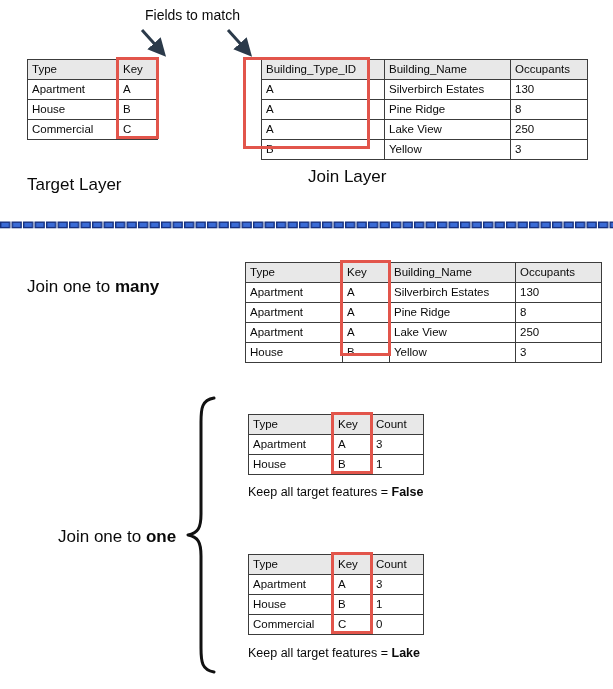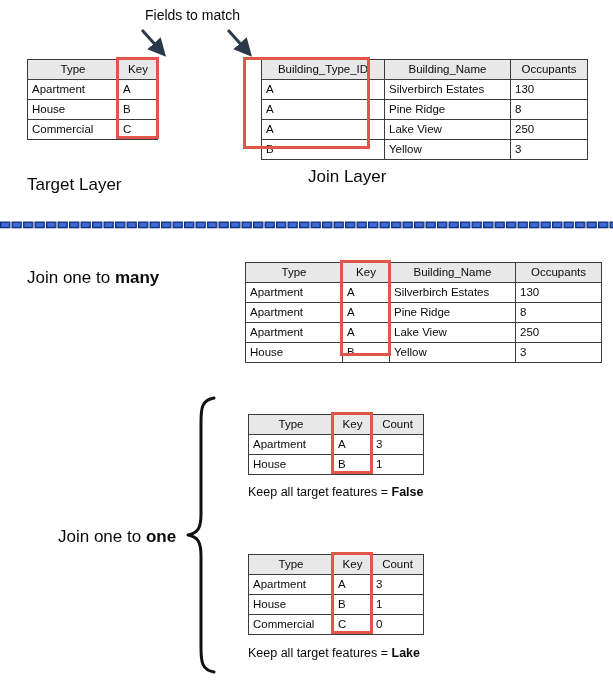--- a/index.html
+++ b/index.html
@@ -30,21 +30,20 @@
     padding: 0 4px;
     text-align: left;
     font-weight: normal;
     height: 19px;
     vertical-align: middle;
     white-space: nowrap;
     overflow: hidden;
   }
   table.grid thead th {
     background: #e8e8e8;
-    text-align: center;
   }
 
   
   .redbox {
     border: 3px solid #e2554b;
     box-sizing: border-box;
     pointer-events: none;
   }
 
   
@@ -165,21 +164,21 @@
 
 <svg class="abs" id="blue-divider" width="613" height="11" viewBox="0 0 613 11">
   <defs>
     <pattern id="dashpat" x="0" y="0" width="11.5" height="11" patternUnits="userSpaceOnUse">
       <rect x="0.7" y="2.2" width="9" height="5.4" fill="#3a6bd6" stroke="#16307f" stroke-width="1.4"></rect>
     </pattern>
   </defs>
   <rect x="0" y="0" width="613" height="11" fill="url(#dashpat)"></rect>
 </svg>
 
-<div class="abs label" style="left:27px; top:269px;">
+<div class="abs label" style="left:27px; top:278px;">
   <span>Join one to </span><b>many</b>
 </div>
 
 <table class="grid abs" style="left:245px; top:262px; width:356px;">
   <colgroup>
       <col style="width:97px">
       <col style="width:47px">
       <col style="width:126px">
       <col style="width:86px">
     </colgroup>

